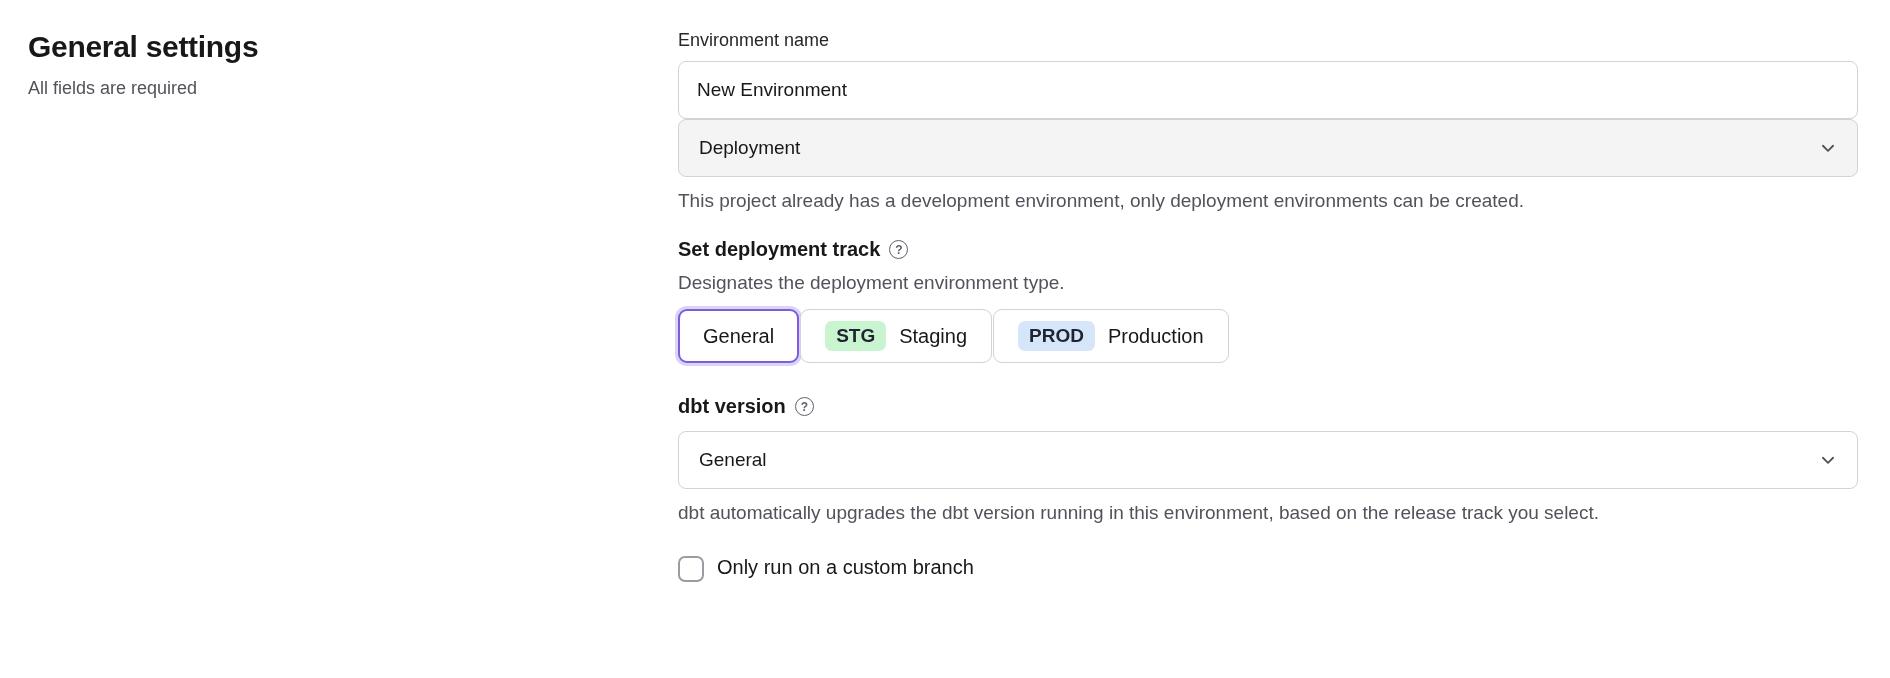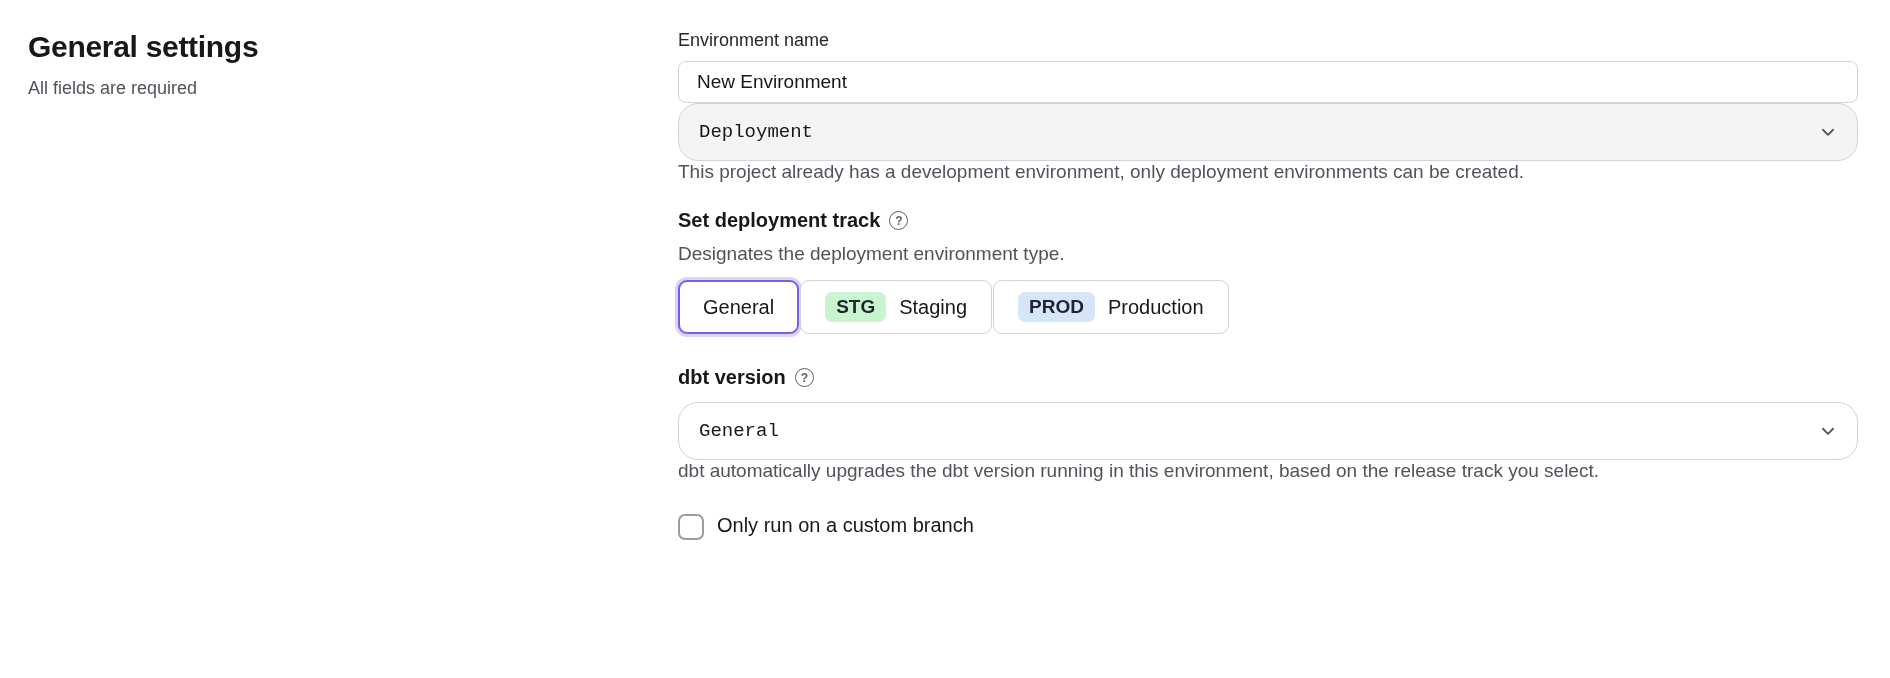--- a/index.html
+++ b/index.html
@@ -45,51 +45,51 @@
   }
   .section-heading {
     font-size: 20px;
     font-weight: 700;
     color: #18181b;
     display: flex;
     align-items: center;
   }
   .text-input {
     width: 100%;
-    height: 42px;
+    height: 58px;
     border: 1px solid #d2d2d8;
     border-radius: 8px;
     padding: 0 18px;
     font-size: 19px;
     font-family: "Liberation Sans", sans-serif;
     color: #18181b;
     background: #ffffff;
     outline: none;
   }
   .select-box {
     width: 100%;
     height: 58px;
     border: 1px solid #d2d2d8;
-    border-radius: 20px;
+    border-radius: 8px;
     padding: 10px 20px;
     font-size: 19px;
     color: #18181b;
     background: #ffffff;
     display: flex;
     align-items: center;
     justify-content: space-between;
     cursor: pointer;
-    font-family: Liberation Mono, monospace;
   }
   .select-box.disabled {
     background: #f4f4f5;
     cursor: default;
   }
   .chevron { width: 18px; height: 18px; flex-shrink: 0; }
   .helper-text {
+    margin-top: 13px;
     font-size: 19px;
     color: #52525b;
   }
   .gap-lg { margin-top: 28px; }
   .gap-md { margin-top: 26px; }
   .help-icon {
     display: inline-flex;
     align-items: center;
     justify-content: center;
     width: 19px;

